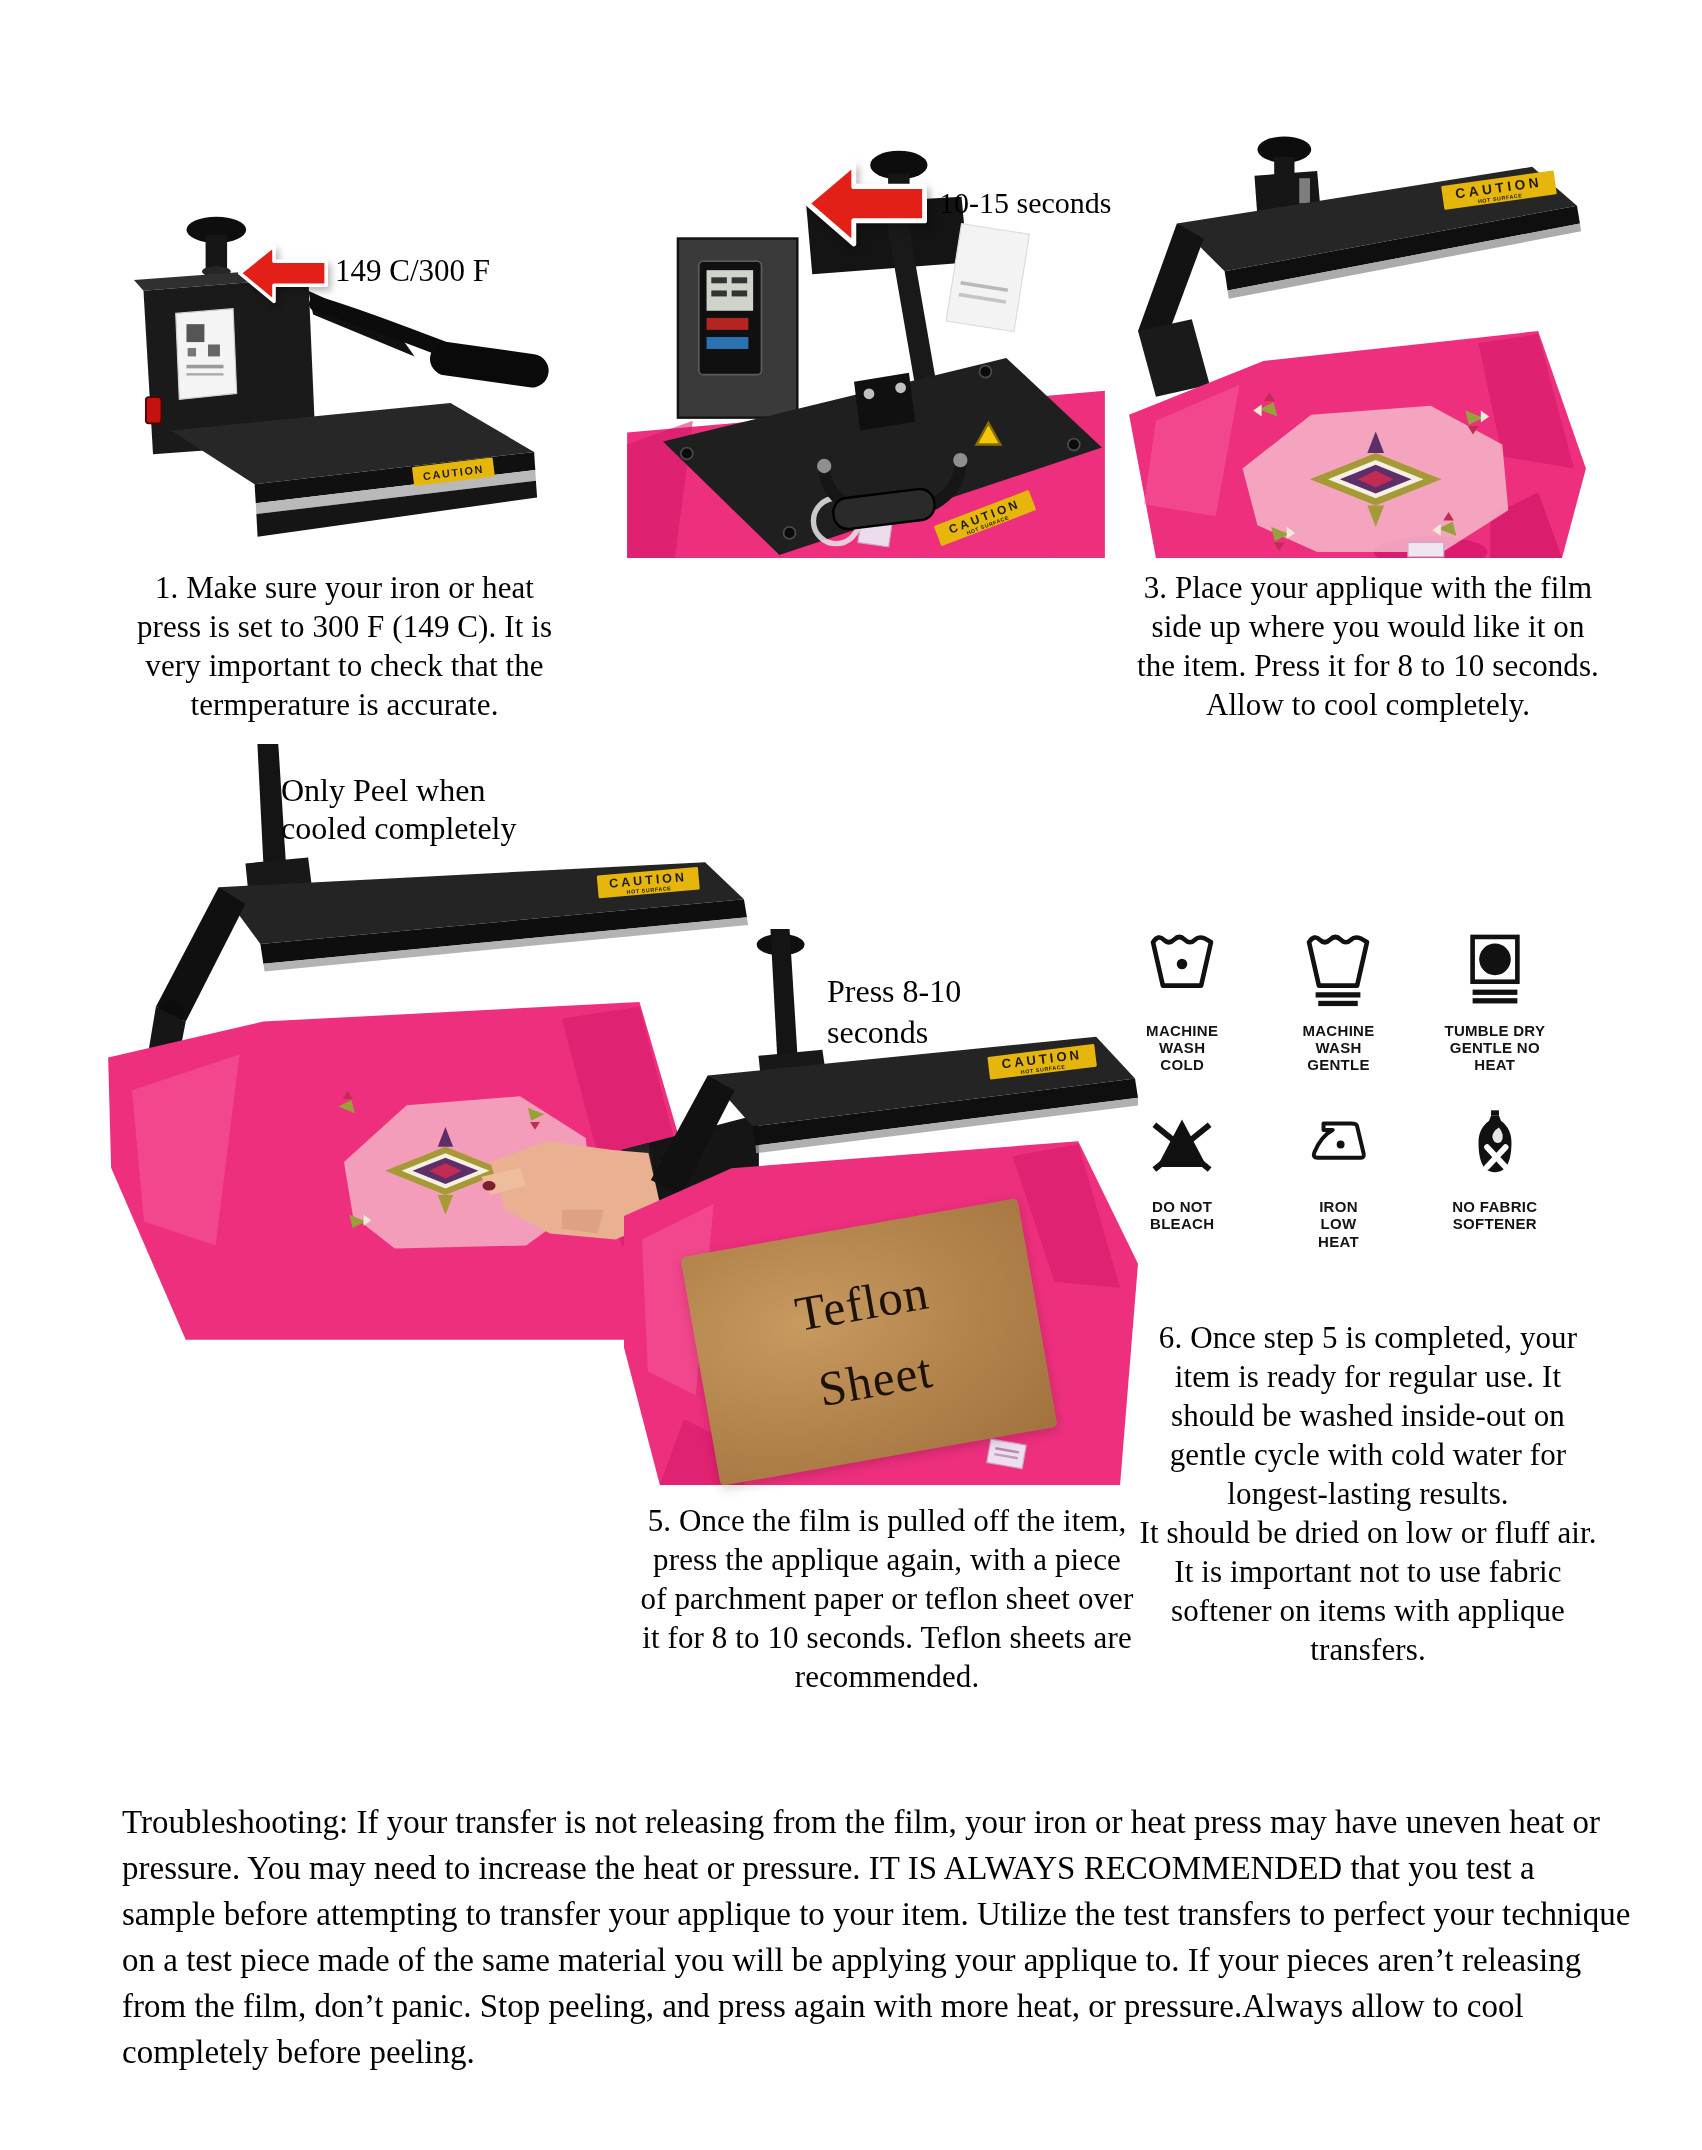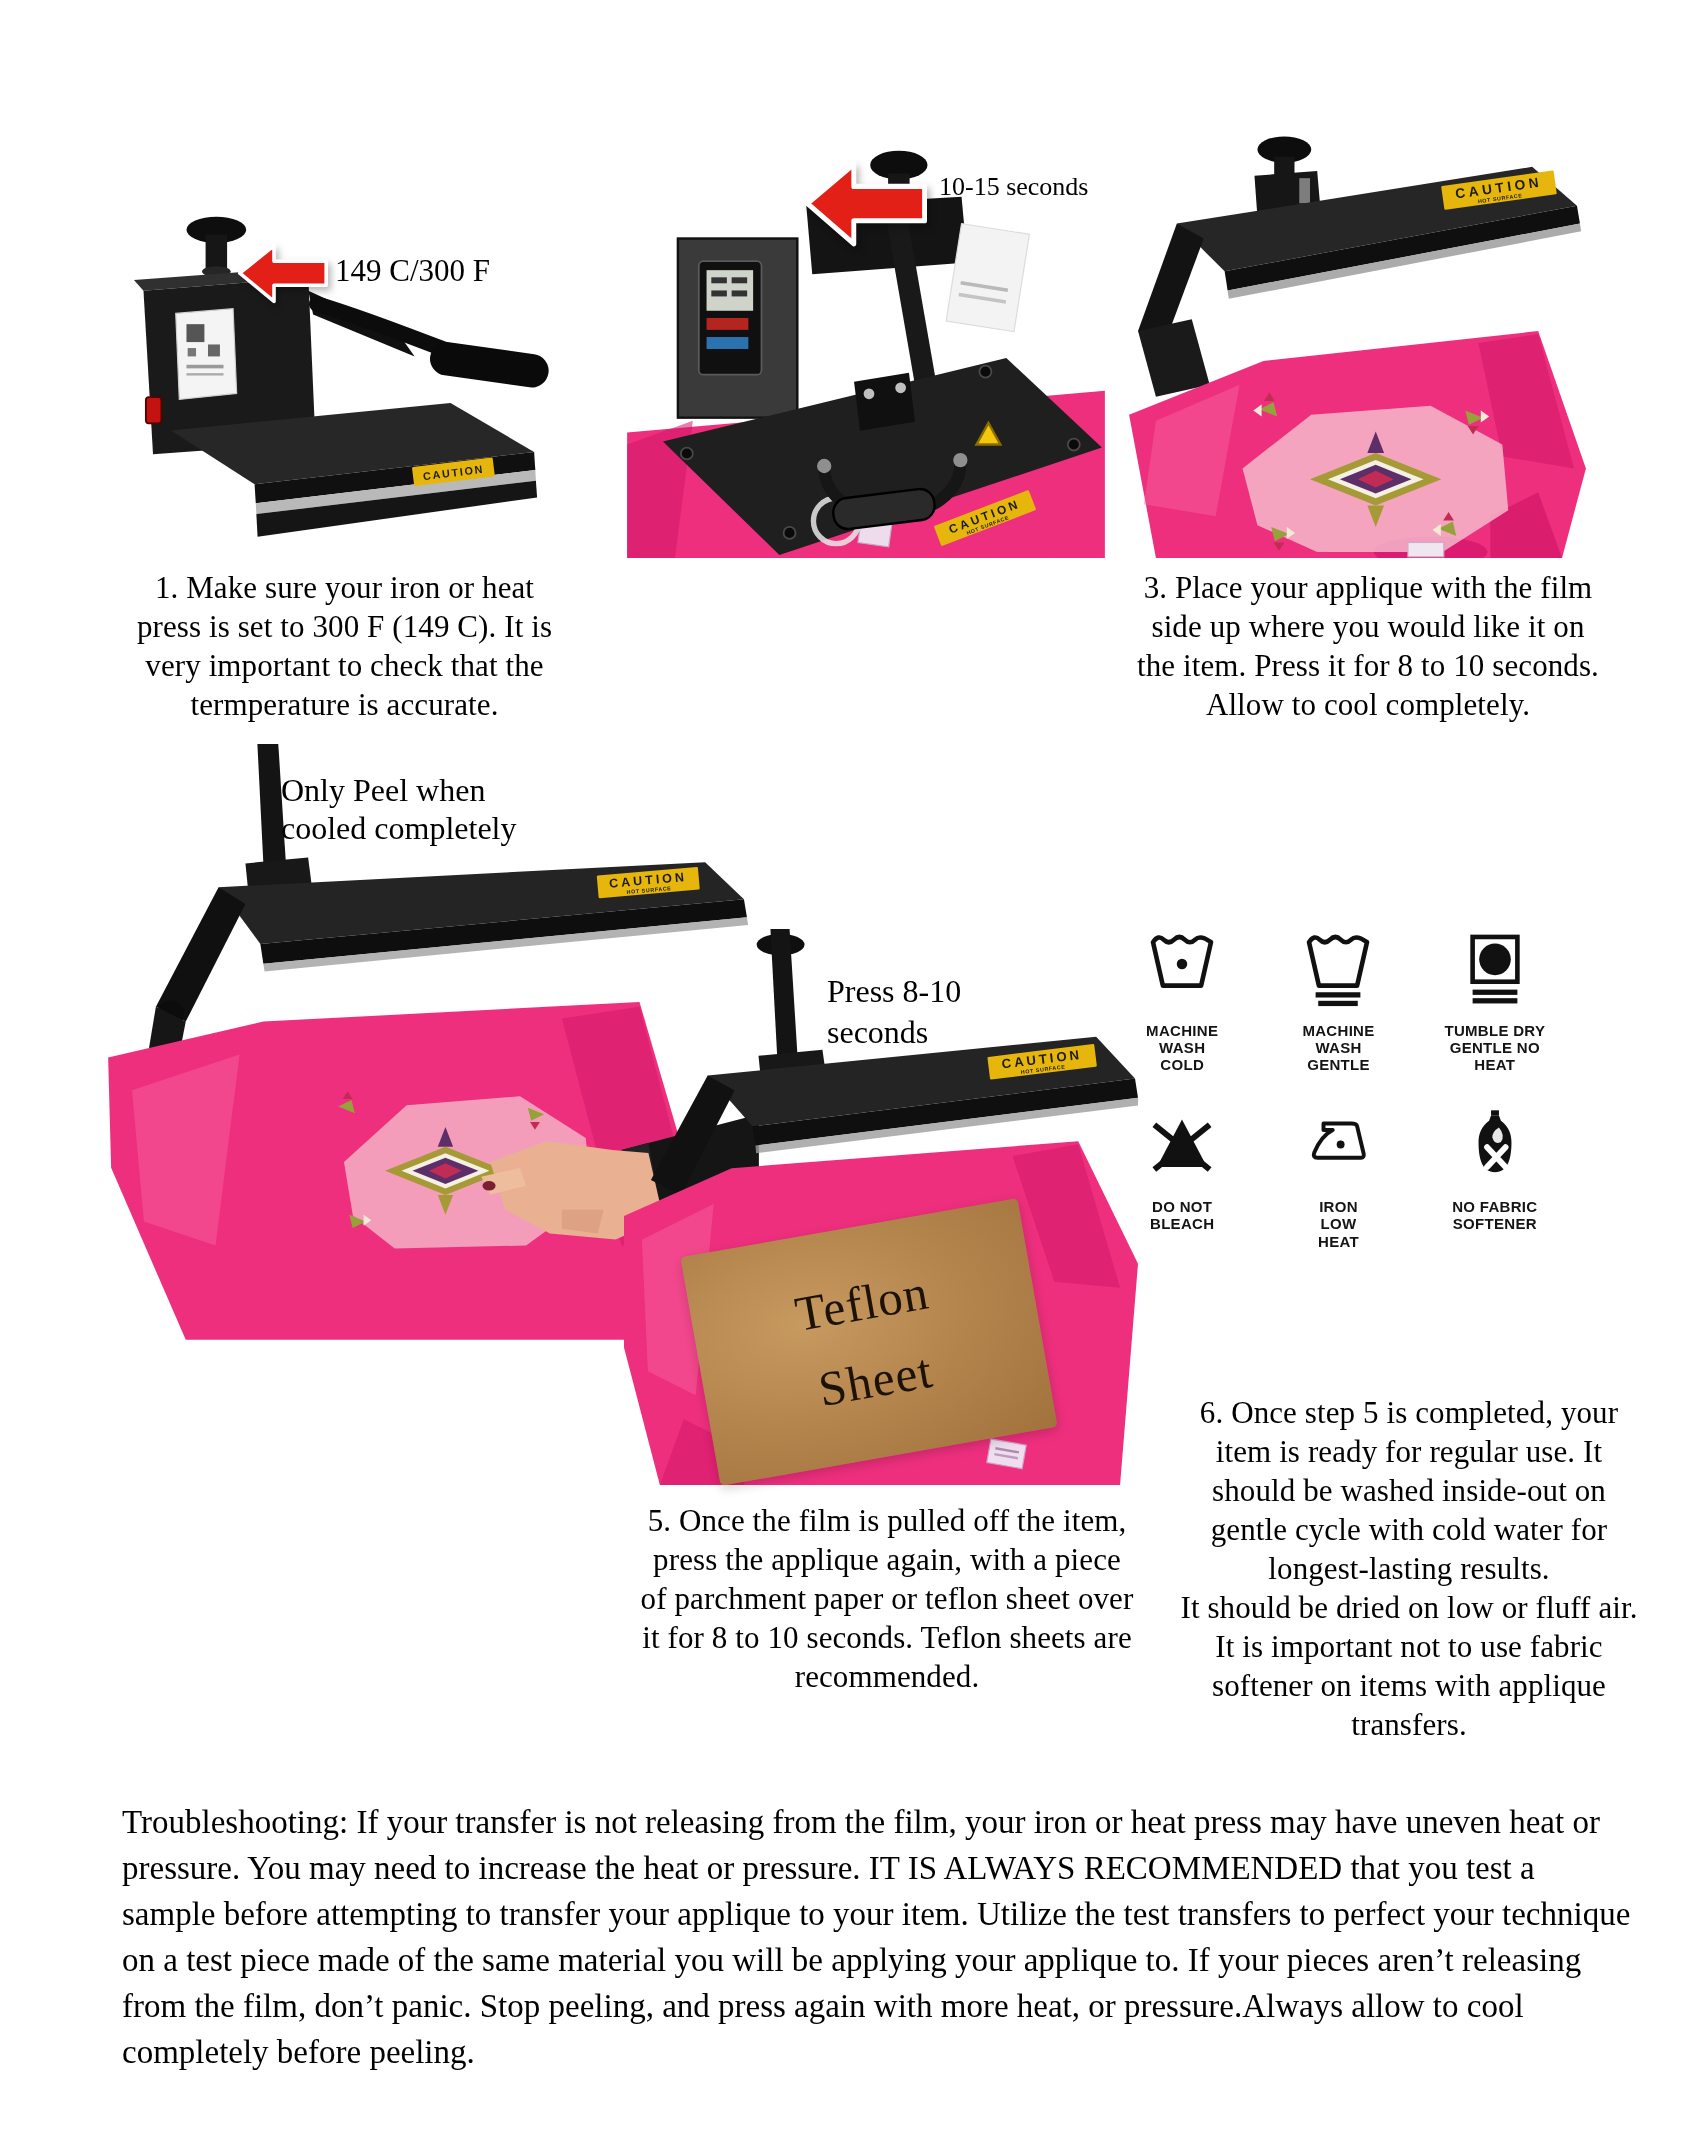--- a/index.html
+++ b/index.html
@@ -122,21 +122,21 @@
     <g transform="translate(600,645) rotate(-21)">
       <rect x="-85" y="-20" width="170" height="36" rx="2" fill="#e7b60c"></rect>
       <text x="0" y="2" text-anchor="middle" font-size="20" letter-spacing="5" class="caution-text">CAUTION</text>
       <text x="0" y="14" text-anchor="middle" font-size="9" letter-spacing="1" class="caution-text">HOT SURFACE</text>
     </g>
   </svg>
 
   <svg class="arrow-svg" style="left:805px;top:159px;" width="122" height="90" viewBox="0 0 150 105" preserveAspectRatio="none">
     <polygon points="3,52 60,6 60,32 147,32 147,72 60,72 60,99" stroke="#ffffff" stroke-width="6" stroke-linejoin="round" fill="#e32018"></polygon>
   </svg>
-  <div class="annotation" style="left:939px;top:172px;font-size:26px;">10-15 seconds</div>
+  <div class="annotation" style="left:939px;top:186px;font-size:30px;">10-15 seconds</div>
 
   <svg class="abs" style="left:1120px;top:134px;" width="472" height="424" viewBox="0 0 790 710">
     <g>
       <ellipse cx="275" cy="26" rx="45" ry="22" fill="#0d0d0d"></ellipse>
       <rect x="258" y="38" width="34" height="46" fill="#161616"></rect>
     </g>
     <polygon points="225,70 330,62 336,132 230,140" fill="#161616"></polygon>
     <rect x="300" y="74" width="18" height="42" fill="#7d7d7d"></rect>
     <polygon points="95,150 690,55 765,120 175,230" fill="#262626"></polygon>
     <polygon points="175,230 765,120 770,150 180,262" fill="#0f0f0f"></polygon>
@@ -326,19 +326,19 @@
         <path d="M44 10 h12 l3 8 c12 9 16 20 16 33 c0 24 -5 45 -25 45 s-25 -21 -25 -45 c0 -13 4 -24 16 -33 Z" fill="#111"></path>
         <path d="M56 28 q10 12 3 22 q-10 5 -13 -7 q0 -9 10 -15 Z" fill="#fff" opacity="0.9"></path>
         <path d="M38 58 L66 88 M66 58 L38 88" stroke="#fff" stroke-width="9" stroke-linecap="round"></path>
       </svg>
       <div class="care-label">NO FABRIC
 SOFTENER</div>
     </div>
   </div>
 
   <div class="step" style="left:639px;top:1501px;width:496px;">5. Once the film is pulled off the item, press the applique again, with a piece of parchment paper or teflon sheet over it for 8 to 10 seconds. Teflon sheets are recommended.</div>
-  <div class="step pre" style="left:1132px;top:1393px;width:472px;margin-left:41px;">6. Once step 5 is completed, your item is ready for regular use. It should be washed inside-out on gentle cycle with cold water for longest-lasting results.
+  <div class="step pre" style="left:1132px;top:1318px;width:472px;">6. Once step 5 is completed, your item is ready for regular use. It should be washed inside-out on gentle cycle with cold water for longest-lasting results.
 It should be dried on low or fluff air. It is important not to use fabric softener on items with applique transfers.</div>
 
   <div class="trouble" style="left:122px;top:1799px;width:1511px;">Troubleshooting: If your transfer is not releasing from the film, your iron or heat press may have uneven heat or pressure. You may need to increase the heat or pressure. IT IS ALWAYS RECOMMENDED that you test a sample before attempting to transfer your applique to your item. Utilize the test transfers to perfect your technique on a test piece made of the same material you will be applying your applique to. If your pieces aren’t releasing from the film, don’t panic. Stop peeling, and press again with more heat, or pressure.Always allow to cool completely before peeling.</div>
 
 </div>
 
 
 </body></html>

